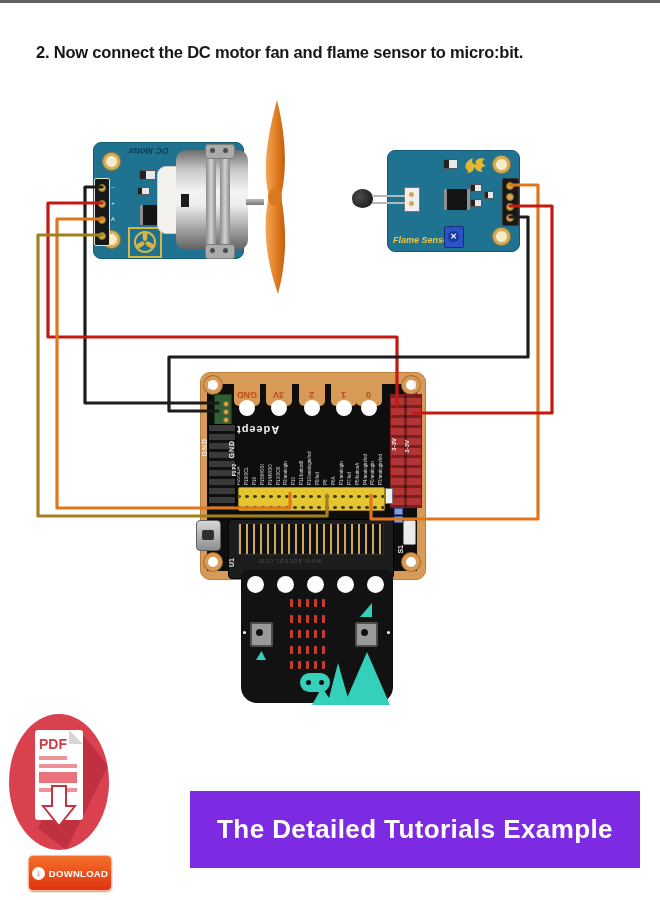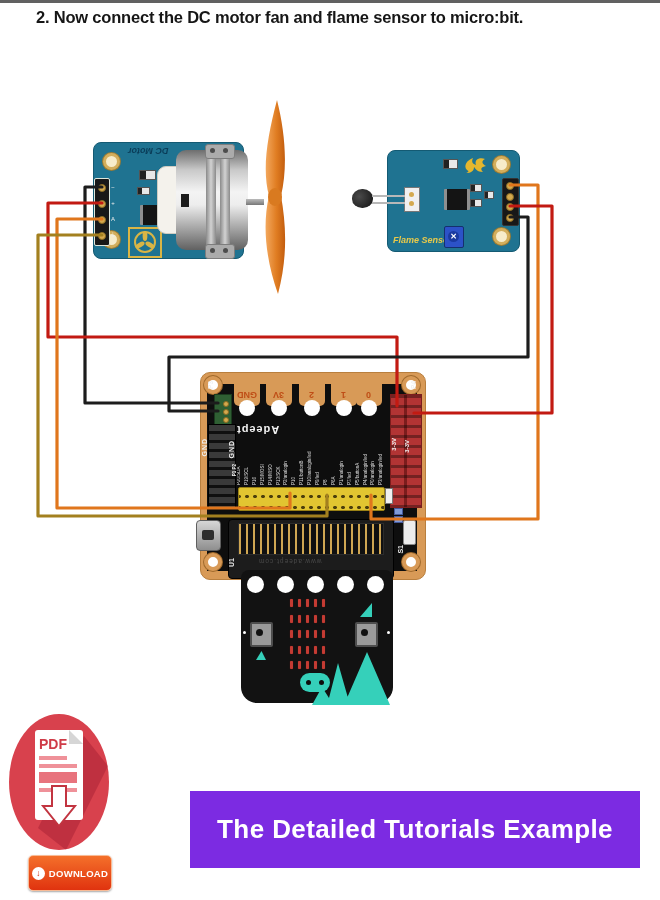--- a/index.html
+++ b/index.html
@@ -1,20 +1,20 @@
 <!DOCTYPE html>
 <html><head>
 <meta charset="utf-8">
 <style>
   html,body{margin:0;padding:0;background:#fff;}
   #stage{position:relative;width:660px;height:900px;background:#fff;overflow:hidden;
          font-family:"Liberation Sans",sans-serif;}
   .abs{position:absolute;}
   
-  .hline{position:absolute;left:36px;color:#161616;font-weight:bold;font-size:16.5px;letter-spacing:-0.2px;}
+  .hline{position:absolute;left:36px;color:#161616;font-weight:bold;font-size:16.5px;letter-spacing:-0.2px;margin-top:35px;}
   #top-edge{position:absolute;top:0;left:0;width:100%;height:3px;background:#454545;opacity:.85;}
   
   .pcb{position:absolute;background:#1f7391;border:1px solid #145a73;border-radius:8px;}
   .mount{position:absolute;width:11px;height:11px;border-radius:50%;background:#f7ecca;border:3px solid #d3ae5c;box-shadow:0 0 0 1px #9c7c33;}
   .smd{position:absolute;background:#e8e8e8;border:1px solid #555;}
   .smd i{display:block;width:40%;height:100%;background:#222;}
   .ic{position:absolute;background:#141414;border-left:3px solid #8f8f8f;border-right:3px solid #8f8f8f;border-radius:1px;}
   
   #motor-cap{position:absolute;left:157px;top:166px;width:26px;height:66px;background:#f4f2ec;border:1px solid #cfccc2;border-radius:9px;}
   #motor-body{position:absolute;left:176px;top:150px;width:72px;height:100px;border-radius:10px;

